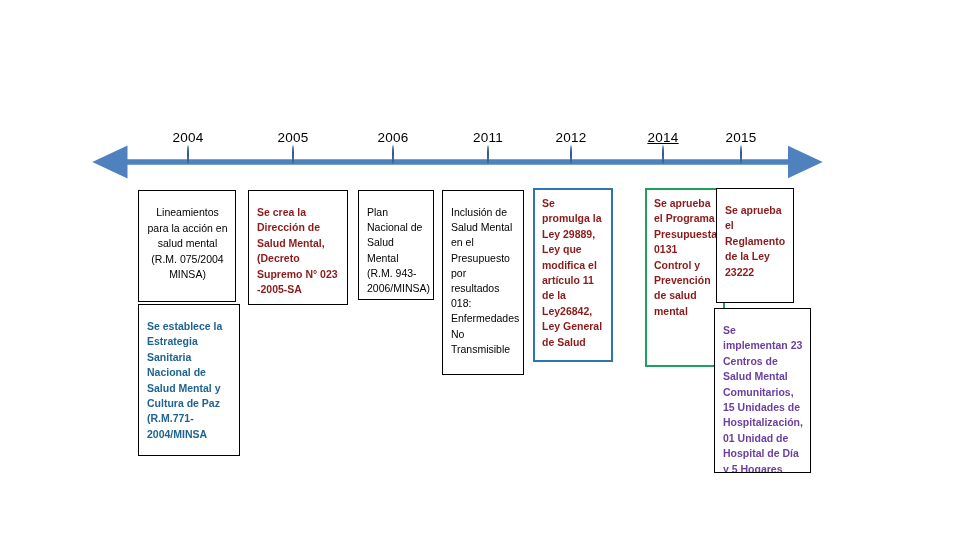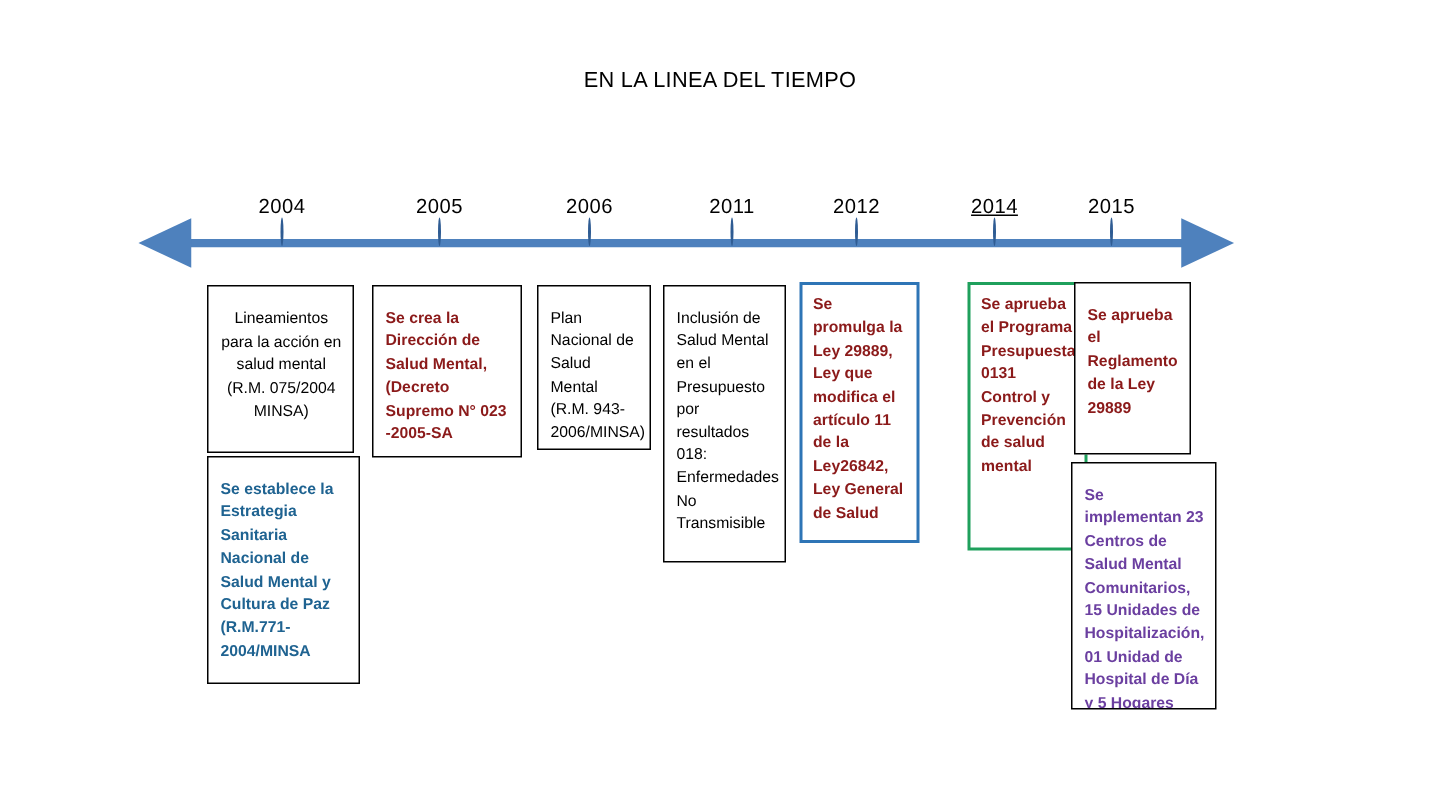--- a/index.html
+++ b/index.html
@@ -114,21 +114,20 @@
     font-size: 10.5px;
     line-height: 15.4px;
   }
   .border-blue { border: 2px solid #2E75B6; }
   .border-green { border: 2px solid #1FA05C; }
 </style>
 </head>
 <body>
 
 <div id="slide-title">
-  <span class="title-line">EN LA LINEA DEL TIEMPO</span>
 </div>
 
 <div id="timeline">
 
   <svg width="960" height="60" style="position:absolute;left:0;top:0;">
     <defs>
       <marker id="arrowR" markerWidth="7" markerHeight="7" refX="1" refY="3.2" orient="auto">
         <path d="M0,0.2 L6.4,3.2 L0,6.2 Z" fill="#4E81BD"></path>
       </marker>
       <marker id="arrowL" markerWidth="7" markerHeight="7" refX="5.4" refY="3.2" orient="auto">
@@ -192,18 +191,18 @@
 
 <div class="tl-box border-blue box-red" style="left:533px; top:188px; width:80px; height:174px; padding:6px 6px 23px 7px;">
   <span class="box-text">Se promulga la Ley 29889, Ley que modifica el artículo 11 de la Ley26842, Ley General de Salud</span>
 </div>
 
 <div class="tl-box border-green box-red" style="left:645px; top:188px; width:80px; height:179px; padding:6px 6px 6px 7px;">
   <span class="box-text">Se aprueba el Programa Presupuestal 0131 Control y Prevención de salud mental</span>
 </div>
 
 <div class="tl-box box-plain box-red" style="left:716px; top:188px; width:78px; height:115px;">
-  <span class="box-text">Se aprueba el Reglamento de la Ley 29889</span>
+  <span class="box-text">Se aprueba el Reglamento de la Ley 23222</span>
 </div>
 
 <div class="tl-box box-plain box-purple" style="left:714px; top:308px; width:97px; height:165px;">
   <span class="box-text">Se implementan 23 Centros de Salud Mental Comunitarios, 15 Unidades de Hospitalización, 01 Unidad de Hospital de Día y 5 Hogares Protegidos</span>
 </div>
 
 </body></html>

